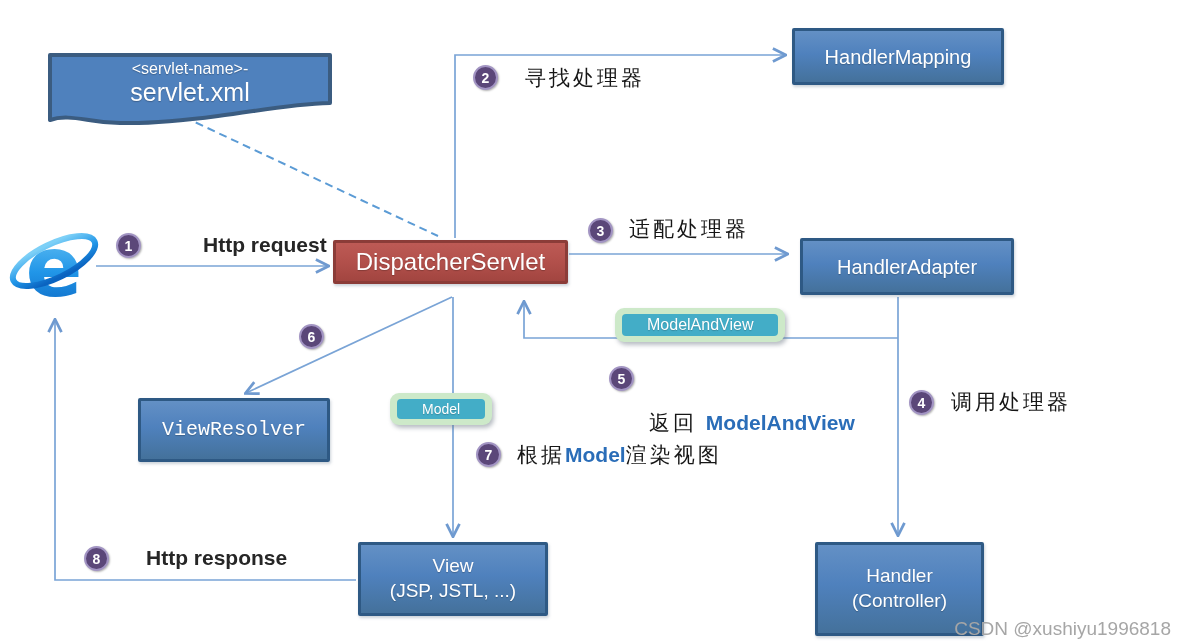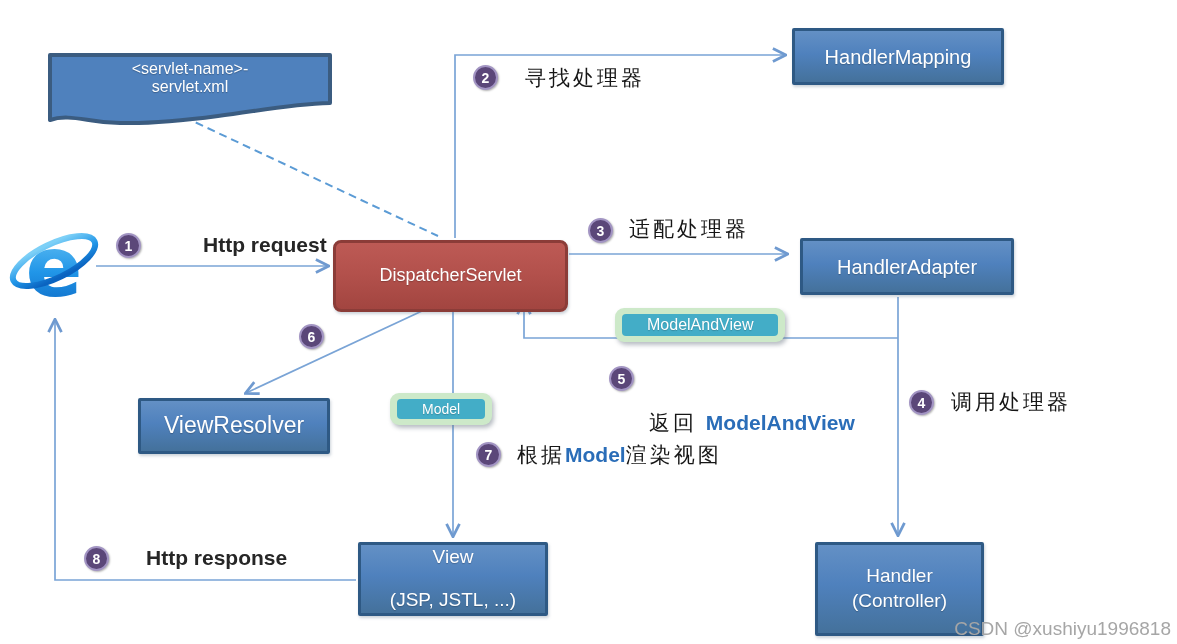--- a/index.html
+++ b/index.html
@@ -6,34 +6,34 @@
   #stage{position:relative;width:1177px;height:644px;background:#ffffff;overflow:hidden;
          font-family:"Liberation Sans", sans-serif;}
   #wires{position:absolute;left:0;top:0;width:1177px;height:644px;}
 
   
   .node{position:absolute;box-sizing:border-box;border:3px solid #2e5984;border-radius:2px;
         background:linear-gradient(180deg,#6390c5 0%,#4f81bd 45%,#44719b 100%);
         color:#fff;display:flex;flex-direction:column;align-items:center;justify-content:center;
         font-size:20px;line-height:1.3;text-shadow:0 1px 1px rgba(0,0,0,.22);
         box-shadow:1px 2px 3px rgba(110,130,150,.35);}
-  #node-dispatcher{left:333px;top:240px;width:235px;height:72px;border-color:#8b3c38;
-        background:linear-gradient(180deg,#bd5a55 0%,#b2504b 50%,#a24540 100%);font-size:18px;border-radius:8px;}
+  #node-dispatcher{left:333px;top:240px;width:235px;height:44px;border-color:#8b3c38;
+        background:linear-gradient(180deg,#bd5a55 0%,#b2504b 50%,#a24540 100%);font-size:24px;}
   #node-hmapping{left:792px;top:28px;width:212px;height:57px;}
   #node-hadapter{left:792px;top:238px;width:214px;height:57px;margin-left:8px;}
   #node-handler{left:815px;top:542px;width:169px;height:94px;font-size:19px;}
-  #node-vresolver{left:138px;top:398px;width:192px;height:56px;font-size:23px;}
-  #node-view{left:358px;top:542px;width:190px;height:74px;font-size:19px;justify-content:space-between;}
+  #node-vresolver{left:138px;top:398px;width:192px;height:64px;font-size:20px;font-family:Liberation Mono, monospace;}
+  #node-view{left:358px;top:542px;width:190px;height:74px;font-size:19px;}
 
   
   #banner-svg{position:absolute;left:38px;top:45px;}
   .banner-text{position:absolute;left:50px;width:280px;text-align:center;color:#fff;
         text-shadow:0 1px 1px rgba(0,0,0,.25);}
   #banner-line1{top:60px;font-size:16px;}
-  #banner-line2{top:78px;font-size:16px;}
+  #banner-line2{top:78px;font-size:25px;}
 
   
   .step-num{position:absolute;box-sizing:border-box;width:25px;height:25px;border-radius:50%;
         background:#5b4779;border:2px solid #a294c3;color:#fff;font-size:14px;font-weight:bold;
         display:flex;align-items:center;justify-content:center;
         box-shadow:1px 1px 2px rgba(0,0,0,.3);}
   .step-label{position:absolute;font-size:21px;color:#161616;letter-spacing:3px;white-space:nowrap;}
   .step-label.latin{letter-spacing:0;font-weight:600;color:#262626;}
   .hl{color:#2a6db8;font-weight:600;letter-spacing:0;}
   #s1n{left:116px;top:233px;} #s1l{left:163px;top:233px;margin-left:40px;}

